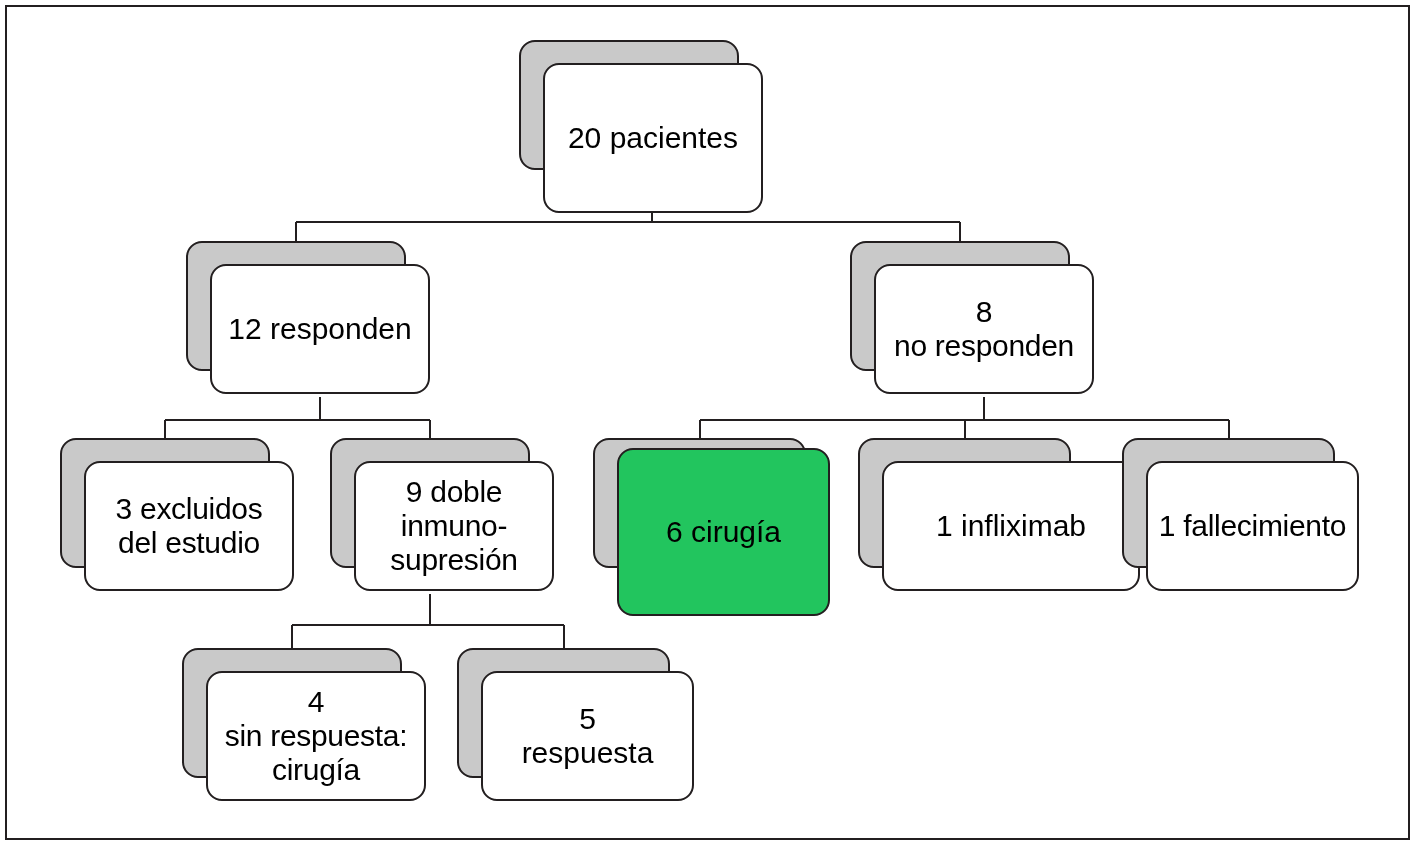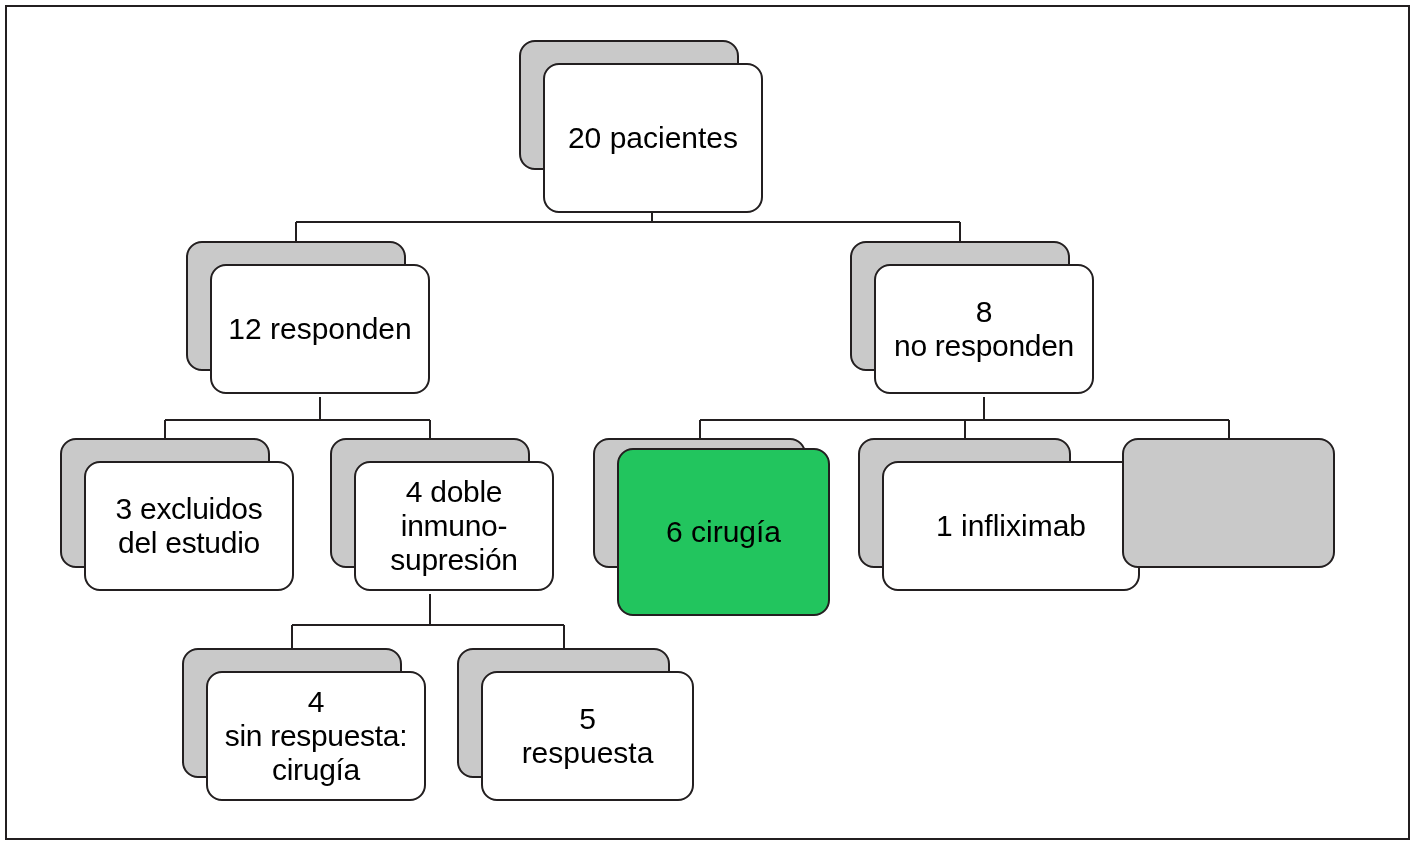--- a/index.html
+++ b/index.html
@@ -121,39 +121,42 @@
       <div class="node" style="left: 60px; top: 438px; width: 234px; height: 109px;">
         <div class="shadow" style="width: 210px; height: 130px; background: rgb(201, 201, 201); border-color: rgb(35, 31, 32);"></div>
         <div class="card" style="left: 24px; top: 23px; width: 210px; height: 130px; background: rgb(255, 255, 255); border-color: rgb(35, 31, 32);">
           <div class="label tight" style="font-size: 30px; color: rgb(0, 0, 0);">3 excluidos
 del estudio</div>
         </div>
       </div>
       <div class="node" style="left: 330px; top: 438px; width: 224px; height: 153px;">
         <div class="shadow" style="width: 200px; height: 130px; background: rgb(201, 201, 201); border-color: rgb(35, 31, 32);"></div>
         <div class="card" style="left: 24px; top: 23px; width: 200px; height: 130px; background: rgb(255, 255, 255); border-color: rgb(35, 31, 32);">
-          <div class="label tight" style="font-size: 30px; color: rgb(0, 0, 0);">4 doble
+          <div class="label tight" style="font-size: 30px; color: rgb(0, 0, 0);">9 doble
 inmuno-
 supresión</div>
         </div>
       </div>
       <div class="node" style="left: 593px; top: 438px; width: 237px; height: 153px;">
         <div class="shadow" style="width: 213px; height: 130px; background: rgb(201, 201, 201); border-color: rgb(35, 31, 32);"></div>
         <div class="card" style="left: 24px; top: 10px; width: 213px; height: 168px; background: #22c55e; border-color: rgb(35, 31, 32);">
           <div class="label" style="font-size: 30px; color: rgb(0, 0, 0);">6 cirugía</div>
         </div>
       </div>
       <div class="node" style="left: 858px; top: 438px; width: 237px; height: 153px;">
         <div class="shadow" style="width: 213px; height: 130px; background: rgb(201, 201, 201); border-color: rgb(35, 31, 32);"></div>
         <div class="card" style="left: 24px; top: 23px; width: 258px; height: 130px; background: rgb(255, 255, 255); border-color: rgb(35, 31, 32);">
           <div class="label" style="font-size: 30px; color: rgb(0, 0, 0);">1 infliximab</div>
         </div>
       </div>
       <div class="node" style="left: 1122px; top: 438px; width: 237px; height: 153px;">
         <div class="shadow" style="width: 213px; height: 130px; background: rgb(201, 201, 201); border-color: rgb(35, 31, 32);"></div>
+        <div class="card" style="left: 24px; top: 23px; width: 213px; height: 130px; background: rgb(255, 255, 255); border-color: rgb(35, 31, 32);">
+          <div class="label tight" style="font-size: 30px; color: rgb(0, 0, 0);">1 fallecimiento</div>
+        </div>
       </div>
       <div class="node" style="left: 182px; top: 648px; width: 244px; height: 153px;">
         <div class="shadow" style="width: 220px; height: 130px; background: rgb(201, 201, 201); border-color: rgb(35, 31, 32);"></div>
         <div class="card" style="left: 24px; top: 23px; width: 220px; height: 130px; background: rgb(255, 255, 255); border-color: rgb(35, 31, 32);">
           <div class="label tight" style="font-size: 30px; color: rgb(0, 0, 0);">4
 sin respuesta:
 cirugía</div>
         </div>
       </div>
       <div class="node" style="left: 457px; top: 648px; width: 237px; height: 153px;">

